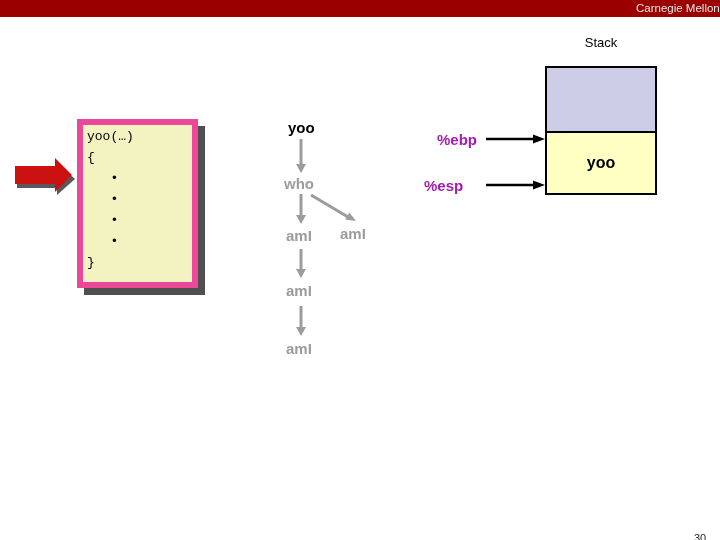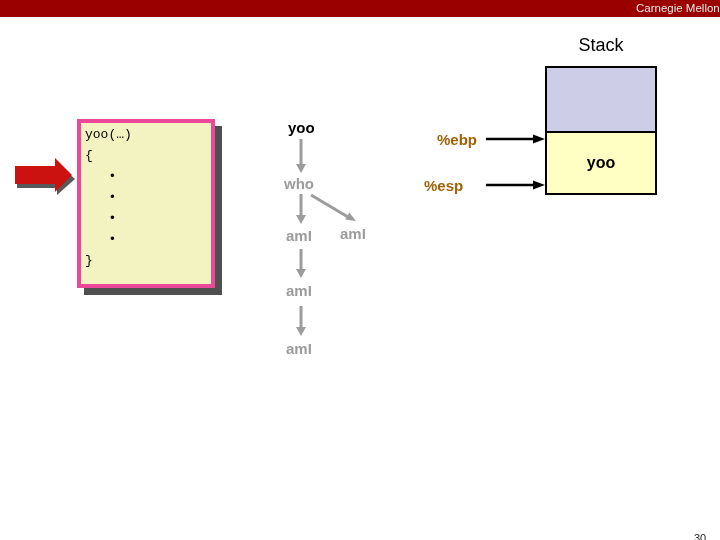--- a/index.html
+++ b/index.html
@@ -21,24 +21,24 @@
     color: #E9E9E9; white-space: nowrap;
   }
   .title {
     position: absolute; left: 24px; top: 44px;
     margin: 0;
     font-size: 30px; font-weight: bold; color: #000000;
     letter-spacing: 0.5px;
   }
   .code-box {
     position: absolute; left: 77px; top: 119px;
-    width: 138px; height: 169px;
+    width: 121px; height: 169px;
     box-sizing: border-box;
     background: #F3F3C2;
-    border: 4px solid #ec4899;
+    border: 6px solid #ec4899;
     box-shadow: 7px 7px 0 0 #4F4F4F;
     padding: 1px 0 0 4px;
     font-family: "Liberation Mono", "DejaVu Sans Mono", monospace;
     font-size: 13px; line-height: 21px;
     color: #000000;
     white-space: pre;
     overflow: hidden;
   }
   .svg-layer {
     position: absolute; left: 0; top: 0;
@@ -49,41 +49,41 @@
     position: absolute;
     font-size: 15px; font-weight: bold;
     color: #9C9C9C;
     white-space: nowrap;
   }
   .chain-label.current { color: #000000; }
   .stack-title {
     position: absolute; left: 545px; top: 35px;
     width: 112px;
     text-align: center;
-    font-size: 18px; color: #000000;
+    font-size: 13px; color: #000000;
   }
   .frame {
     position: absolute; left: 545px;
     width: 112px;
     box-sizing: border-box;
     border: 2px solid #000000;
   }
   .frame-caller {
     top: 66px; height: 67px;
     background: #CDCDE8;
   }
   .frame-yoo {
     top: 131px; height: 64px;
     background: #FFFFC4;
     display: flex; align-items: center; justify-content: center;
     font-size: 16px; font-weight: bold; color: #000000;
   }
   .reg-label {
     position: absolute;
-    font-size: 15px; font-weight: bold; color: #a16207;
+    font-size: 15px; font-weight: bold; color: #a21caf;
     white-space: nowrap;
   }
   .reg-ebp { left: 437px; top: 131px; }
   .reg-esp { left: 424px; top: 177px; }
   .page-num {
     position: absolute; left: 694px; top: 532px;
     font-size: 11px; color: #222222;
   }
 </style>
 </head>

